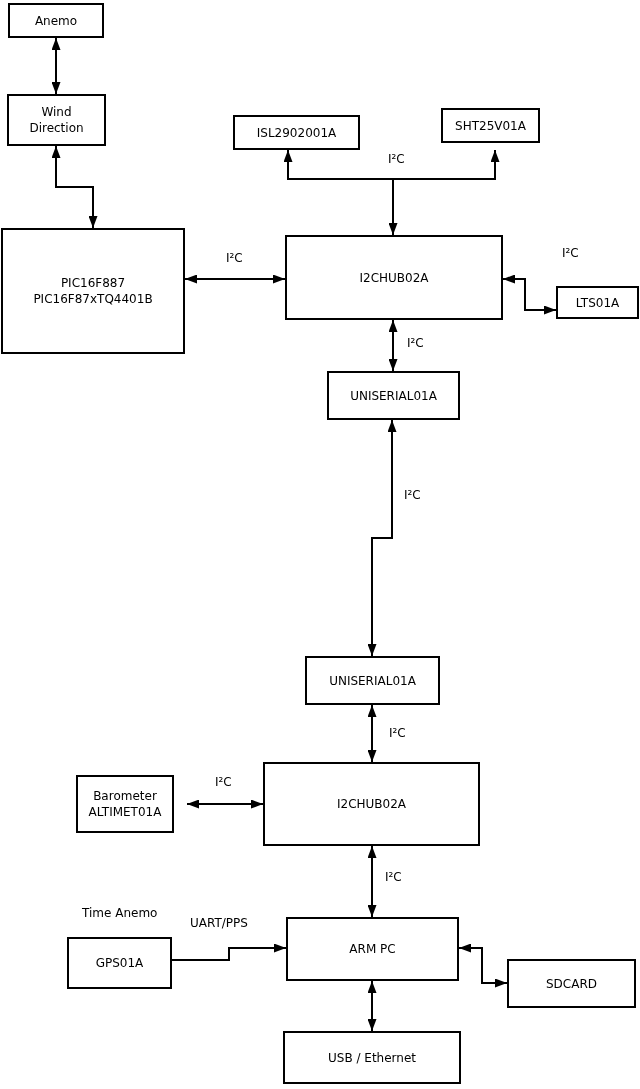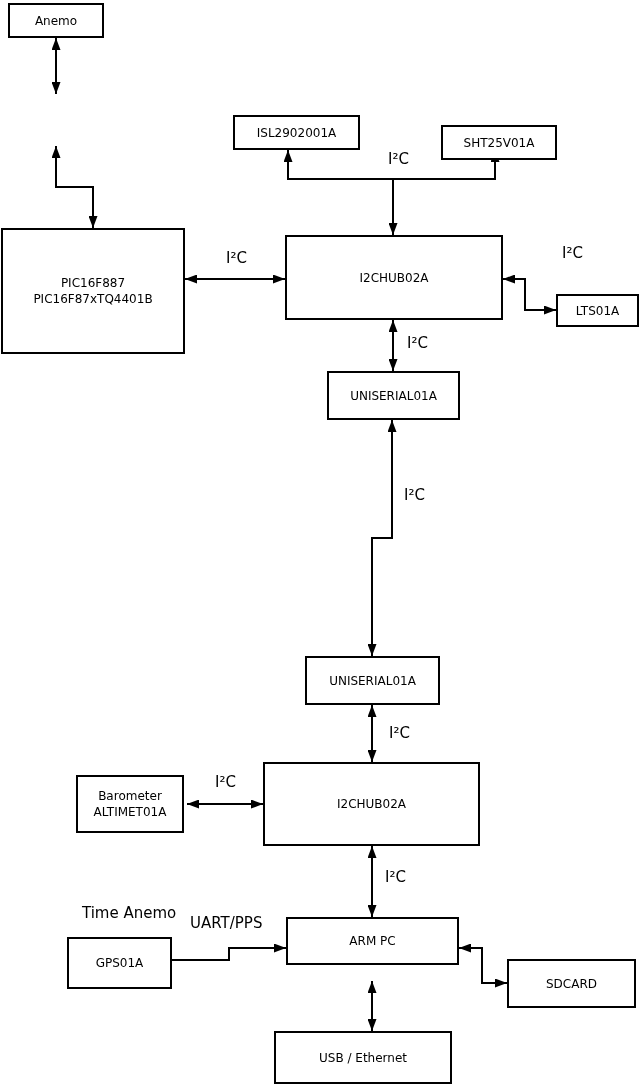--- a/index.html
+++ b/index.html
@@ -31,21 +31,21 @@
     flex-direction: column;
     align-items: center;
     justify-content: center;
     text-align: center;
     font-size: 12px;
     line-height: 16px;
     white-space: nowrap;
   }
   .edge-label {
     position: absolute;
-    font-size: 15px;
+    font-size: 12px;
     line-height: 15px;
     white-space: nowrap;
   }
 </style>
 </head>
 <body>
 
 <div class="canvas">
 
   <svg class="connectors" viewBox="0 0 640 1089" xmlns="http://www.w3.org/2000/svg">
@@ -72,72 +72,76 @@
     <path d="M372,846 V917" marker-start="url(#ah)" marker-end="url(#ah)"></path>
     <path d="M172,960 H229 V948 H286" marker-end="url(#ah)"></path>
     <path d="M459,948 H482 V983 H507" marker-start="url(#ah)" marker-end="url(#ah)"></path>
     <path d="M372,981 V1031" marker-start="url(#ah)" marker-end="url(#ah)"></path>
   </svg>
 
   <div class="node" style="left:8px;top:3px;width:96px;height:35px">
     <span>Anemo</span>
   </div>
 
+  <div class="node" style="left:7px;top:94px;width:99px;height:52px">
+    <span>Wind</span>
+    <span>Direction</span>
+  </div>
 
   <div class="node" style="left:1px;top:228px;width:184px;height:126px">
     <span>PIC16F887</span>
     <span>PIC16F87xTQ4401B</span>
   </div>
 
   <div class="node" style="left:233px;top:115px;width:127px;height:35px">
     <span>ISL2902001A</span>
   </div>
 
-  <div class="node" style="left:441px;top:125px;width:116px;height:35px">
+  <div class="node" style="left:441px;top:108px;width:99px;height:35px">
     <span>SHT25V01A</span>
   </div>
 
   <div class="node" style="left:285px;top:235px;width:218px;height:85px">
     <span>I2CHUB02A</span>
   </div>
 
-  <div class="node" style="left:556px;top:294px;width:83px;height:33px">
+  <div class="node" style="left:556px;top:286px;width:83px;height:33px">
     <span>LTS01A</span>
   </div>
 
   <div class="node" style="left:327px;top:371px;width:133px;height:49px">
     <span>UNISERIAL01A</span>
   </div>
 
   <div class="node" style="left:305px;top:656px;width:135px;height:49px">
     <span>UNISERIAL01A</span>
   </div>
 
   <div class="node" style="left:263px;top:762px;width:217px;height:84px">
     <span>I2CHUB02A</span>
   </div>
 
-  <div class="node" style="left:76px;top:775px;width:108px;height:58px">
+  <div class="node" style="left:76px;top:775px;width:98px;height:58px">
     <span>Barometer</span>
     <span>ALTIMET01A</span>
   </div>
 
   <div class="node" style="left:67px;top:937px;width:105px;height:52px">
     <span>GPS01A</span>
   </div>
 
-  <div class="node" style="left:286px;top:917px;width:173px;height:48px">
+  <div class="node" style="left:286px;top:917px;width:173px;height:64px">
     <span>ARM PC</span>
   </div>
 
   <div class="node" style="left:507px;top:959px;width:129px;height:49px">
     <span>SDCARD</span>
   </div>
 
-  <div class="node" style="left:274px;top:1031px;width:178px;height:53px">
+  <div class="node" style="left:283px;top:1031px;width:178px;height:53px">
     <span>USB / Ethernet</span>
   </div>
 
   <div class="edge-label" style="left:388px;top:152px">I²C</div>
   <div class="edge-label" style="left:226px;top:251px">I²C</div>
   <div class="edge-label" style="left:562px;top:246px">I²C</div>
   <div class="edge-label" style="left:407px;top:336px">I²C</div>
   <div class="edge-label" style="left:404px;top:488px">I²C</div>
   <div class="edge-label" style="left:389px;top:726px">I²C</div>
   <div class="edge-label" style="left:215px;top:775px">I²C</div>

